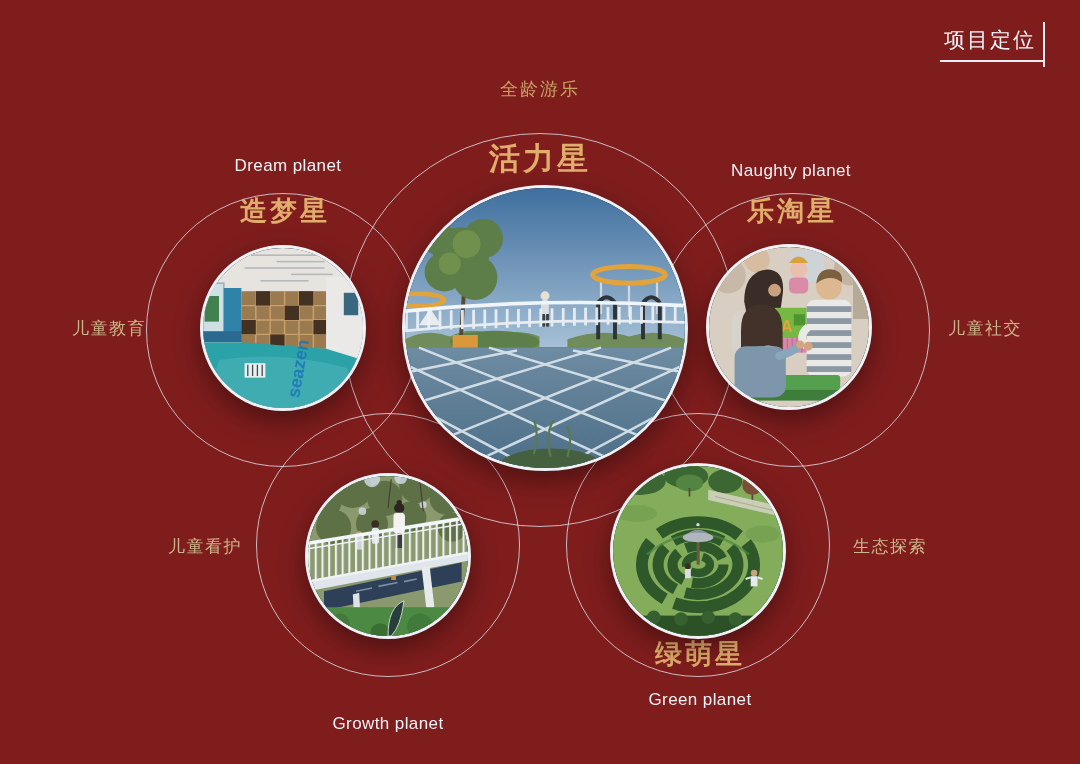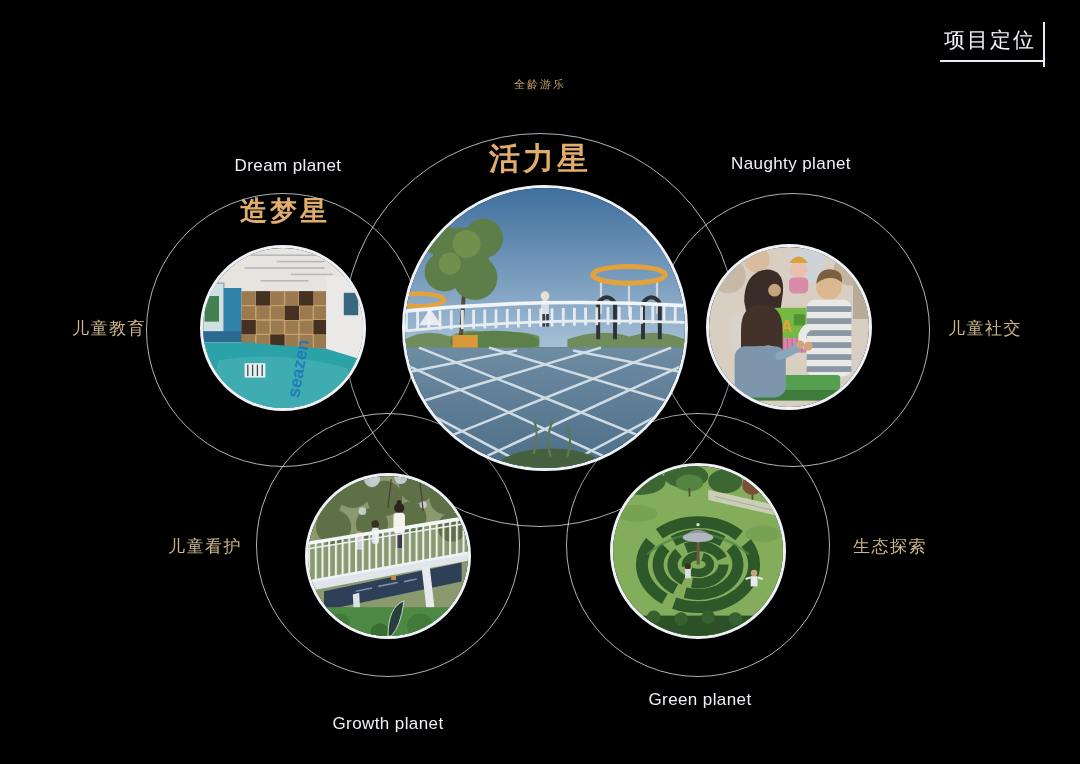--- a/index.html
+++ b/index.html
@@ -1,18 +1,18 @@
 <!DOCTYPE html>
 <html><head>
 <meta charset="utf-8">
 <style>
   html,body{margin:0;padding:0;background:#15293d;}
   .slide{
     position:relative;width:1080px;height:764px;overflow:hidden;
-    background:#000000;
+    background:#7f1d1d;
     font-family:"Liberation Sans","DejaVu Sans",sans-serif;
   }
   
   .oc{
     position:absolute;border-radius:50%;
     border:1px solid rgba(228,237,245,0.75);
     box-sizing:border-box;
   }
   
   .photo{
@@ -28,21 +28,21 @@
   }
   .zh.main{font-size:31px;}
   .zh.sub{font-size:27px;}
   .en{
     position:absolute;color:#eef2f7;text-align:center;
     font-size:17px;letter-spacing:0.4px;line-height:1.1;
   }
   .en.main{font-size:19px;}
   .cat{
     position:absolute;color:#c8a265;text-align:center;
-    font-size:11px;letter-spacing:2px;
+    font-size:18px;letter-spacing:2px;
   }
   .side{
     position:absolute;color:#cdb68c;font-size:17px;letter-spacing:1.5px;
   }
   .page-title{
     position:absolute;top:24px;right:36px;
     color:#f2f6fa;font-size:21px;letter-spacing:2px;
     padding:2px 8px 6px 4px;
     border-bottom:2px solid #e8eef4;
   }
@@ -66,24 +66,26 @@
   <div class="oc" style="left:656px;top:193px;width:274px;height:274px;"></div>
   <div class="oc" style="left:256px;top:413px;width:264px;height:264px;"></div>
   <div class="oc" style="left:566px;top:413px;width:264px;height:264px;"></div>
 
   <div class="cat" style="left:440px;top:77px;width:200px;">全龄游乐</div>
   <div class="zh main" style="left:420px;top:142px;width:240px;">活力星</div>
 
   <div class="en" style="left:188px;top:157px;width:200px;">Dream planet</div>
   <div class="zh sub" style="left:185px;top:197px;width:200px;">造梦星</div>
 
-  <div class="en" style="left:691px;top:155px;width:200px;">Naughty planet</div>
+  <div class="en" style="left:691px;top:162px;width:200px;">Naughty planet</div>
+  <div class="zh sub" style="left:692px;top:197px;width:200px;">乐淘星</div>
 
   <div class="en" style="left:288px;top:691px;width:200px;margin-top:24px;">Growth planet</div>
 
+  <div class="zh sub" style="left:600px;top:640px;width:200px;">绿萌星</div>
   <div class="en" style="left:600px;top:691px;width:200px;">Green planet</div>
 
   <div class="side" style="left:72px;top:317px;">儿童教育</div>
   <div class="side" style="left:948px;top:317px;">儿童社交</div>
   <div class="side" style="left:168px;top:535px;">儿童看护</div>
   <div class="side" style="left:853px;top:535px;">生态探索</div>
 
   <div class="photo" style="left:402px;top:185px;width:286px;height:286px;" title="Playground plaza with white curved bridge, yellow canopy rings, trees and blue paving with white grid lines">
     <svg viewBox="0 0 100 100" preserveAspectRatio="xMidYMid slice">
       <defs>

